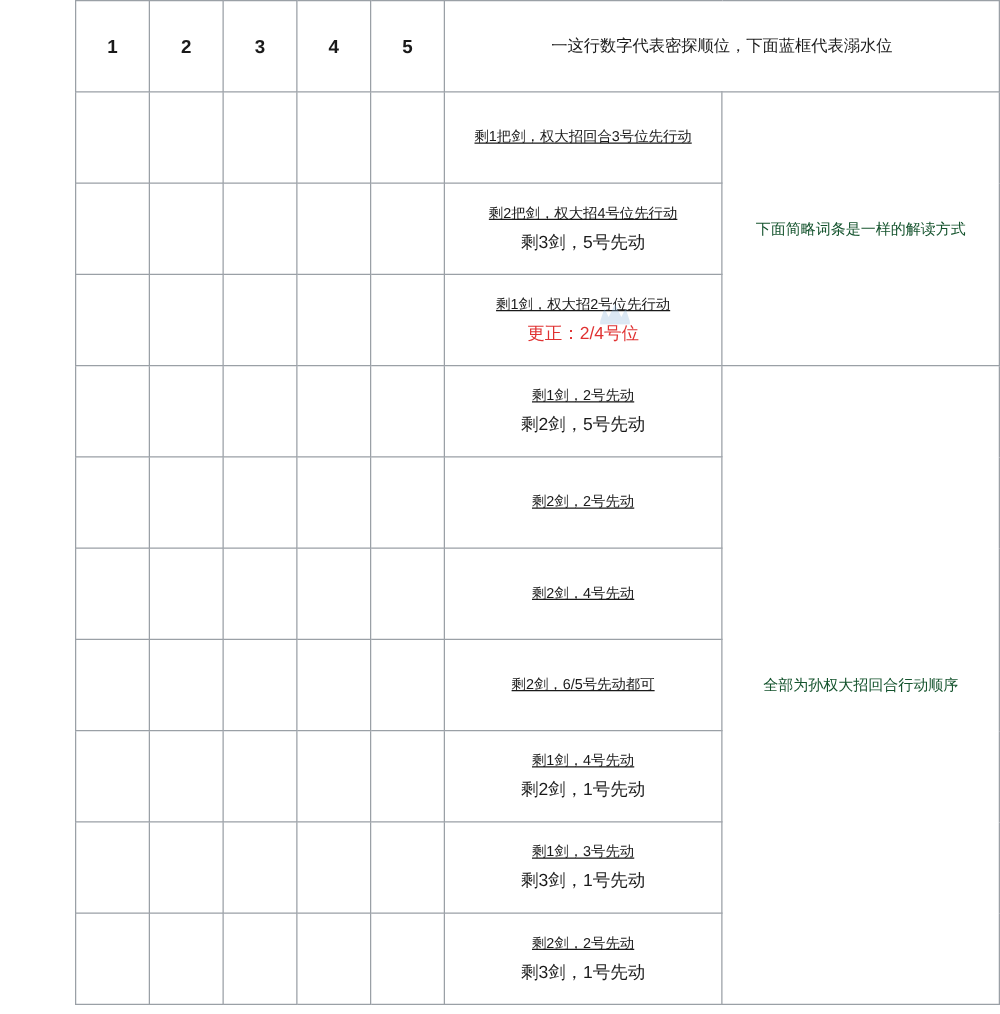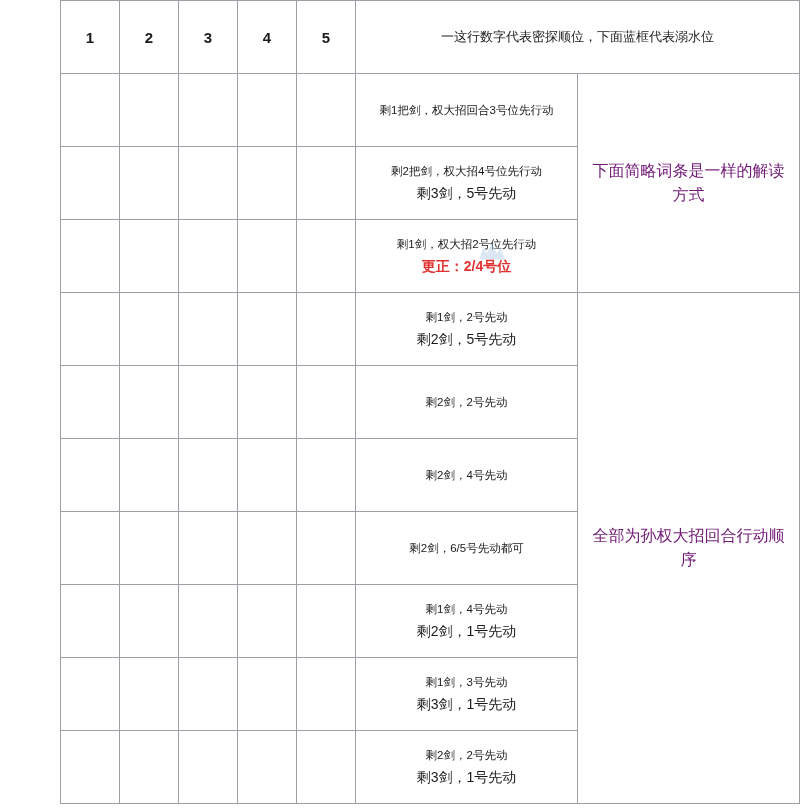--- a/index.html
+++ b/index.html
@@ -61,26 +61,26 @@
   .blue { background: #bcd7ec; }
   .desc-inner {
     display: flex;
     flex-direction: column;
     align-items: center;
     justify-content: center;
     gap: 4px;
     line-height: 1.45;
     padding: 2px 4px;
   }
-  .t-small { font-size: 11.5px; color: #1a1a1a; }
+  .t-small { font-size: 11.5px; color: #1a1a1a; text-decoration: underline; }
   .t-big { font-size: 14px; color: #1a1a1a; }
-  .t-red { font-size: 14px; color: #e03131; font-weight: bold; }
+  .t-red { font-size: 14px; color: #e03131; font-weight: normal; }
   .note-inner {
-    font-size: 16px;
-    color: #701a75;
+    font-size: 12px;
+    color: #14532d;
     padding: 0 10px;
     line-height: 1.5;
   }
   .stamp {
     position: absolute;
     width: 34px;
     height: 26px;
     opacity: 0.45;
     pointer-events: none;
   }

